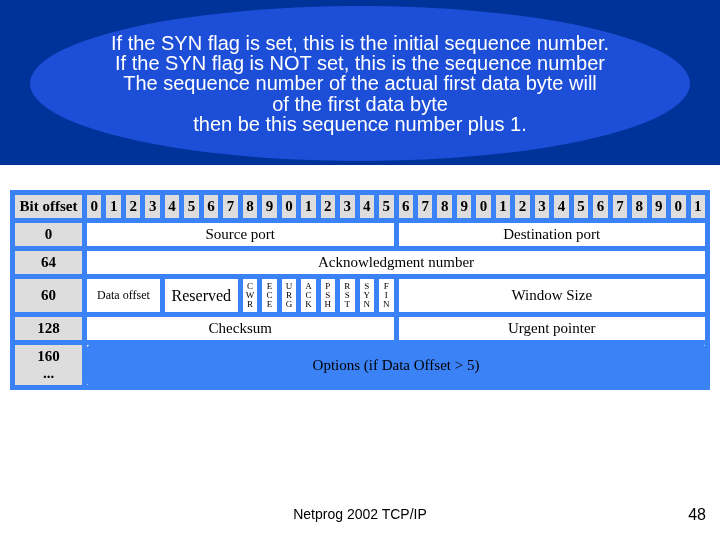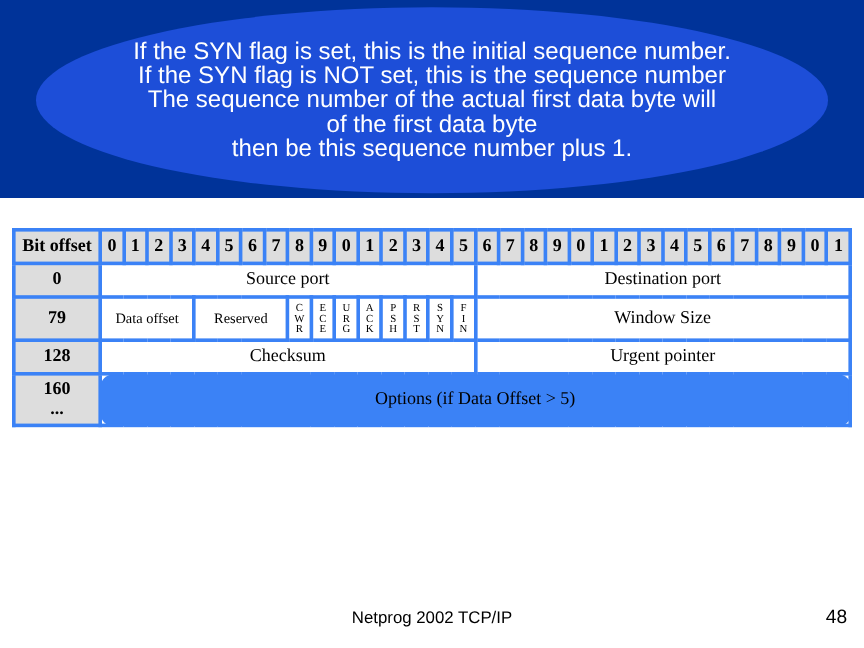--- a/index.html
+++ b/index.html
@@ -47,21 +47,21 @@
     right: 10px;
   }
   table.tcp {
     border-collapse: collapse;
     width: 100%;
     table-layout: fixed;
     font-size: 15px;
     background: #fff;
   }
   table.tcp th, table.tcp td {
-    border: 3px solid #3b82f6;
+    border: 5px solid #3b82f6;
     padding: 3px 2px;
     text-align: center;
     vertical-align: middle;
     height: 28px;
   }
   table.tcp th {
     background: #ddd;
     font-weight: bold;
   }
   .bitoffset-col {
@@ -152,23 +152,27 @@
     <th>9</th>
     <th>0</th>
     <th>1</th>
   </tr>
   <tr>
     <th class="bitoffset-col">0</th>
     <td colspan="16">Source port</td>
     <td colspan="16">Destination port</td>
   </tr>
   <tr>
-    <th class="bitoffset-col">79</th>
+    <th class="bitoffset-col">64</th>
+    <td colspan="32">Acknowledgment number</td>
+  </tr>
+  <tr>
+    <th class="bitoffset-col">60</th>
     <td colspan="4" style="font-size:12px">Data offset</td>
-    <td colspan="4" style="font-size:12px">Reserved</td>
+    <td colspan="4" style="font-size:16px">Reserved</td>
     <td class="flag-cell">
             <span>C</span>
             <span>W</span>
             <span>R</span>
           </td>
     <td class="flag-cell">
             <span>E</span>
             <span>C</span>
             <span>E</span>
           </td>

